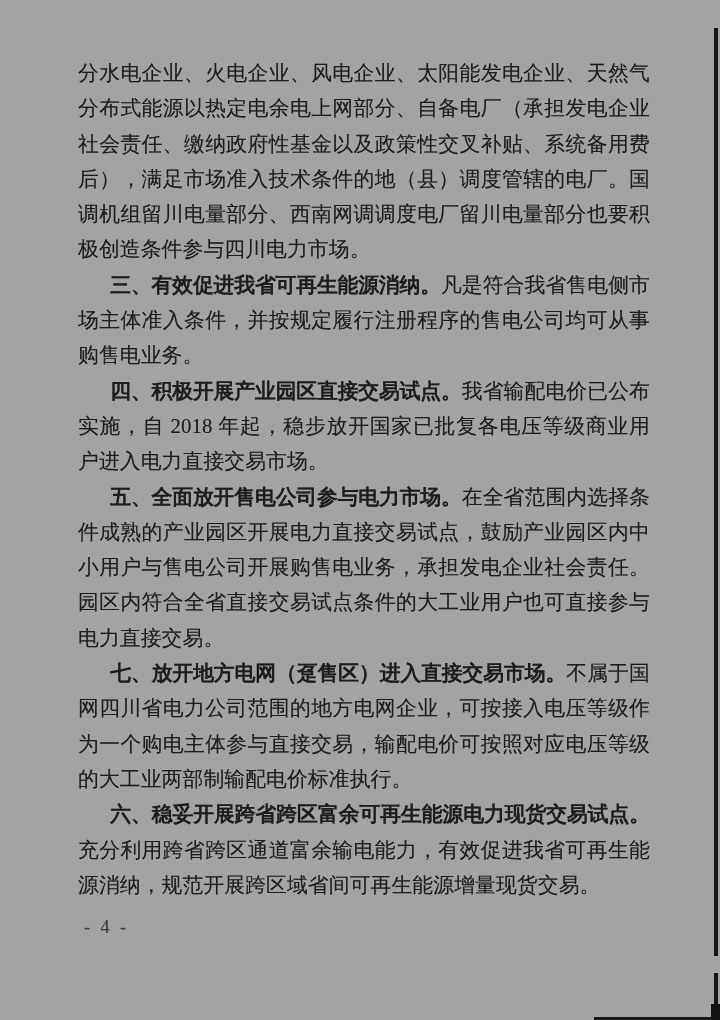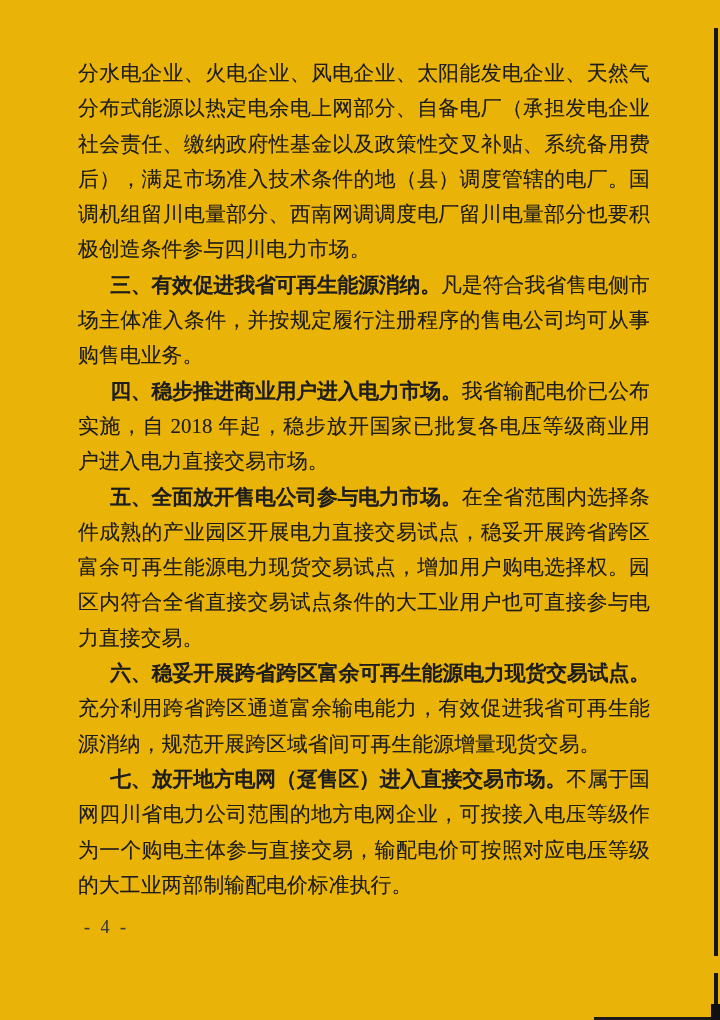--- a/index.html
+++ b/index.html
@@ -1,19 +1,19 @@
 <!DOCTYPE html>
 <html><head>
 <meta charset="utf-8">
 <style>
   html,body{margin:0;padding:0;background:#ffffff;}
   .page{
     position:relative;
     width:720px;height:1020px;
-    background:#eab308;
+    background:#a3a3a3;
     overflow:hidden;
     font-family:"Liberation Serif","DejaVu Serif",serif;
     color:#1d1d1d;
   }
   .content{
     position:absolute;
     left:78px;top:55px;
     width:572px;
     text-align:justify;
     font-size:20.8px;
@@ -51,23 +51,23 @@
     background:#111111;
   }
 </style>
 </head>
 <body>
 
 <div class="page">
   <div class="content">
       <p class="para"><span class="run">分水电企业、火电企业、风电企业、太阳能发电企业、天然气分布式能源以热定电余电上网部分、自备电厂（承担发电企业社会责任、缴纳政府性基金以及政策性交叉补贴、系统备用费后），满足市场准入技术条件的地（县）调度管辖的电厂。国调机组留川电量部分、西南网调调度电厂留川电量部分也要积极创造条件参与四川电力市场。</span></p>
       <p class="para indent"><span class="run bold">三、有效促进我省可再生能源消纳。</span><span class="run">凡是符合我省售电侧市场主体准入条件，并按规定履行注册程序的售电公司均可从事购售电业务。</span></p>
-      <p class="para indent"><span class="run bold">四、稳步推进商业用户进入电力市场。</span><span class="run">我省输配电价已公布实施，自 2018 年起，稳步放开国家已批复各电压等级商业用户进入电力直接交易市场。</span></p>
-      <p class="para indent"><span class="run bold">五、全面放开售电公司参与电力市场。</span><span class="run">在全省范围内选择条件成熟的产业园区开展电力直接交易试点，稳妥开展跨省跨区富余可再生能源电力现货交易试点，增加用户购电选择权。园区内符合全省直接交易试点条件的大工业用户也可直接参与电力直接交易。</span></p>
+      <p class="para indent"><span class="run bold">四、积极开展产业园区直接交易试点。</span><span class="run">我省输配电价已公布实施，自 2018 年起，稳步放开国家已批复各电压等级商业用户进入电力直接交易市场。</span></p>
+      <p class="para indent"><span class="run bold">五、全面放开售电公司参与电力市场。</span><span class="run">在全省范围内选择条件成熟的产业园区开展电力直接交易试点，鼓励产业园区内中小用户与售电公司开展购售电业务，承担发电企业社会责任。园区内符合全省直接交易试点条件的大工业用户也可直接参与电力直接交易。</span></p>
+      <p class="para indent"><span class="run bold">七、放开地方电网（趸售区）进入直接交易市场。</span><span class="run">不属于国网四川省电力公司范围的地方电网企业，可按接入电压等级作为一个购电主体参与直接交易，输配电价可按照对应电压等级的大工业两部制输配电价标准执行。</span></p>
       <p class="para indent"><span class="run bold">六、稳妥开展跨省跨区富余可再生能源电力现货交易试点。</span><span class="run">充分利用跨省跨区通道富余输电能力，有效促进我省可再生能源消纳，规范开展跨区域省间可再生能源增量现货交易。</span></p>
-      <p class="para indent"><span class="run bold">七、放开地方电网（趸售区）进入直接交易市场。</span><span class="run">不属于国网四川省电力公司范围的地方电网企业，可按接入电压等级作为一个购电主体参与直接交易，输配电价可按照对应电压等级的大工业两部制输配电价标准执行。</span></p>
     </div>
   <div class="page-number">- 4 -</div>
   <div class="edge-right-top"></div>
   <div class="edge-right-bottom"></div>
   <div class="edge-bottom"></div>
   <div class="edge-corner"></div>
 </div>
 
 </body></html>

